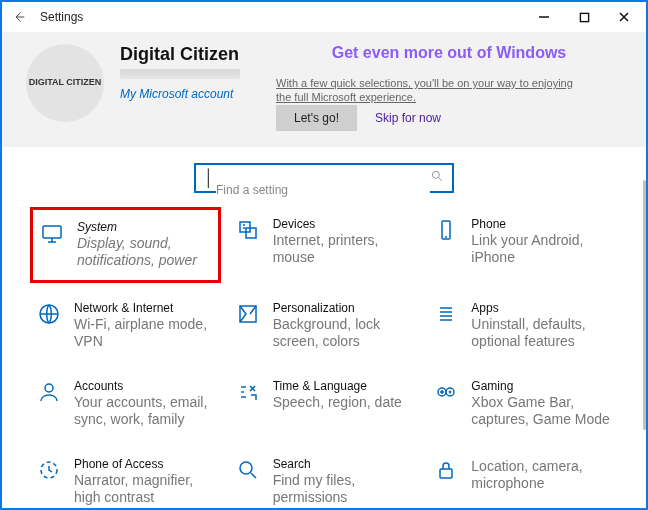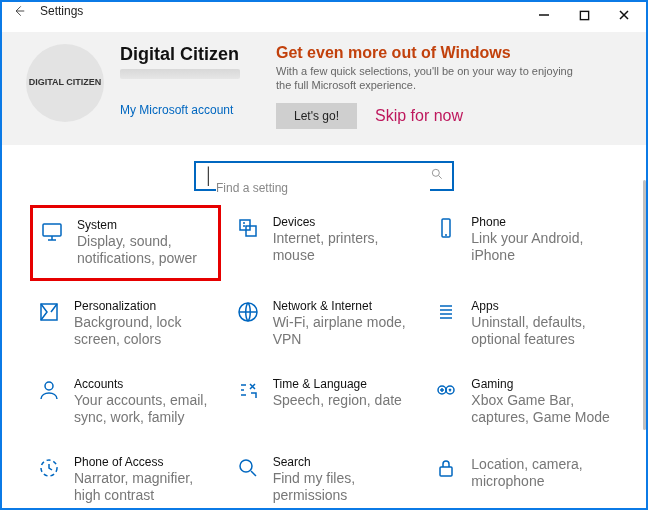--- a/index.html
+++ b/index.html
@@ -1,44 +1,44 @@
 <!DOCTYPE html>
 <html><head>
 <meta charset="utf-8">
 <style>
   * { box-sizing: border-box; margin: 0; padding: 0; font-family: "Segoe UI", Arial, sans-serif; }
   body { width: 648px; height: 510px; border: 2px solid #0b7ae6; background: #fff; overflow: hidden; }
-  .titlebar { height: 30px; display: flex; align-items: flex-start; padding: 0 2px 0 8px; background: #fff; border-bottom: 0; }
+  .titlebar { height: 30px; display: flex; align-items: center; padding: 0 2px 0 8px; background: #fff; border-bottom: 0; }
   .tb-left { display: flex; align-items: center; gap: 12px; }
   .back-arrow { width: 18px; height: 18px; display: flex; align-items: center; justify-content: center; color: #333; }
   .tb-title { font-size: 12px; color: #222; }
   .tb-right { margin-left: auto; display: flex; }
   .wbtn { width: 40px; height: 26px; display: flex; align-items: center; justify-content: center; color: #111; font-size: 12px; }
   .scroll-track { position: absolute; right: 2px; top: 30px; bottom: 2px; width: 8px; background: transparent; }
   .scroll-thumb { position: absolute; right: 0; width: 3px; background: #c0c0c0; border-radius: 2px; }
   .hero { background: #f2f2f2; padding: 12px 24px 16px 24px; display: flex; gap: 16px; }
   .avatar { width: 78px; height: 78px; border-radius: 50%; background: #e3e3e3; display: flex; align-items: center; justify-content: center; color: #333; font-weight: 700; font-size: 9px; line-height: 1.05; text-align: center; }
   .hero-name { display: flex; flex-direction: column; gap: 4px; min-width: 140px; }
   .hero-name h1 { font-size: 18px; font-weight: 600; color: #111; }
   .hero-name .blur { width: 120px; height: 10px; background: linear-gradient(#d8d8d8,#e6e6e6); filter: blur(0.5px); border-radius: 2px; }
-  .ms-link { color: #0067c0; font-size: 12px; margin-top: 20px; }
+  .ms-link { color: #0067c0; font-size: 12px; margin-top: 4px; font-style: italic; }
   .hero-right { flex: 1; }
-  .hero-right h2 { font-size: 16px; font-weight: 600; color: #c2410c; }
-  .hero-right p { font-size: 11px; color: #666; margin-top: 2px; max-width: 300px; line-height: 1.3; }
-  .hero-cta { margin-top: 10px; display: flex; align-items: center; gap: 18px; }
+  .hero-right h2 { font-size: 16px; font-weight: 600; color: #8b5cf6; text-align: center; }
+  .hero-right p { font-size: 11px; color: #666; margin-top: 14px; max-width: 300px; line-height: 1.3; text-decoration: underline; }
+  .hero-cta { display: flex; align-items: center; gap: 18px; }
   .btn-letsgo { background: #cfcfcf; color: #222; font-size: 12px; padding: 6px 18px; border: none; }
-  .skip { color: #be185d; font-size: 16px; }
+  .skip { color: #4c1d95; font-size: 12px; }
   .search-wrap { display: flex; justify-content: center; padding: 16px 0 10px 0; }
   .search { width: 260px; height: 30px; border: 2px solid #0067c0; display: flex; align-items: center; padding: 0 8px; }
   .search input { flex: 1; border: none; outline: none; font-size: 12px; color: #333; margin-top: 25px; }
   .search input::placeholder { color: #888; }
   .search .mag { color: #888; }
   .grid { display: grid; grid-template-columns: repeat(3, 1fr); gap: 8px 8px; padding: 4px 28px 12px 28px; }
   .tile { display: flex; gap: 12px; padding: 10px 6px; align-items: flex-start; }
-  .tile.hi { border: 3px solid #e60000; }
+  .tile.hi { border: 3px solid #e60000; font-style: italic; }
   .tile-icon { width: 26px; height: 26px; flex-shrink: 0; color: #0067c0; display: flex; align-items: center; justify-content: center; }
   .tile-text .t-title { font-size: 12px; color: #111; }
   .tile-text .t-sub { font-size: 14px; color: #777; line-height: 1.25; margin-top: 1px; max-width: 140px; }
   svg { stroke: currentColor; stroke-width: 1.5; fill: none; }
 </style>
 </head>
 <body>
 
 <div class="titlebar">
   <div class="tb-left">
@@ -133,39 +133,39 @@
         </svg>
       </div>
       <div class="tile-text">
         <div class="t-title">Phone</div>
         <div class="t-sub">Link your Android, iPhone</div>
       </div>
     </div>
     <div class="tile">
       <div class="tile-icon">
         <svg width="24" height="24" viewBox="0 0 24 24">
+          <circle cx="12" cy="12" r="9"></circle>
+          <path d="M3 12h18M12 3c3 3 3 15 0 18M12 3c-3 3-3 15 0 18"></path>
+        </svg>
+      </div>
+      <div class="tile-text">
+        <div class="t-title">Network &amp; Internet</div>
+        <div class="t-sub">Wi-Fi, airplane mode, VPN</div>
+      </div>
+    </div>
+    <div class="tile">
+      <div class="tile-icon">
+        <svg width="24" height="24" viewBox="0 0 24 24">
           <rect x="4" y="4" width="16" height="16"></rect>
           <path d="M4 4l6 8-6 8M20 4l-6 8"></path>
         </svg>
       </div>
       <div class="tile-text">
         <div class="t-title">Personalization</div>
         <div class="t-sub">Background, lock screen, colors</div>
-      </div>
-    </div>
-    <div class="tile">
-      <div class="tile-icon">
-        <svg width="24" height="24" viewBox="0 0 24 24">
-          <circle cx="12" cy="12" r="9"></circle>
-          <path d="M3 12h18M12 3c3 3 3 15 0 18M12 3c-3 3-3 15 0 18"></path>
-        </svg>
-      </div>
-      <div class="tile-text">
-        <div class="t-title">Network &amp; Internet</div>
-        <div class="t-sub">Wi-Fi, airplane mode, VPN</div>
       </div>
     </div>
     <div class="tile">
       <div class="tile-icon">
         <svg width="24" height="24" viewBox="0 0 24 24">
           <path d="M6 6h12M6 10h12M6 14h12M6 18h12M4 6h0M4 10h0M4 14h0M4 18h0"></path>
         </svg>
       </div>
       <div class="tile-text">
         <div class="t-title">Apps</div>

